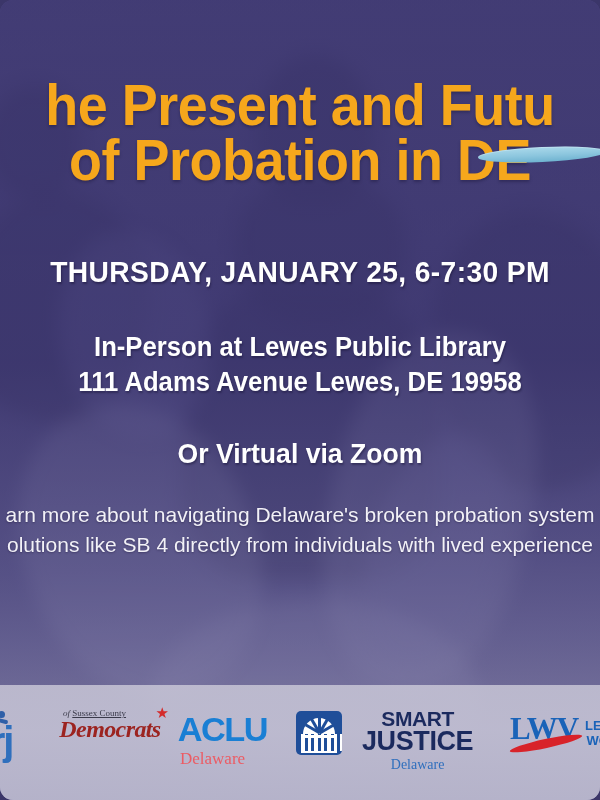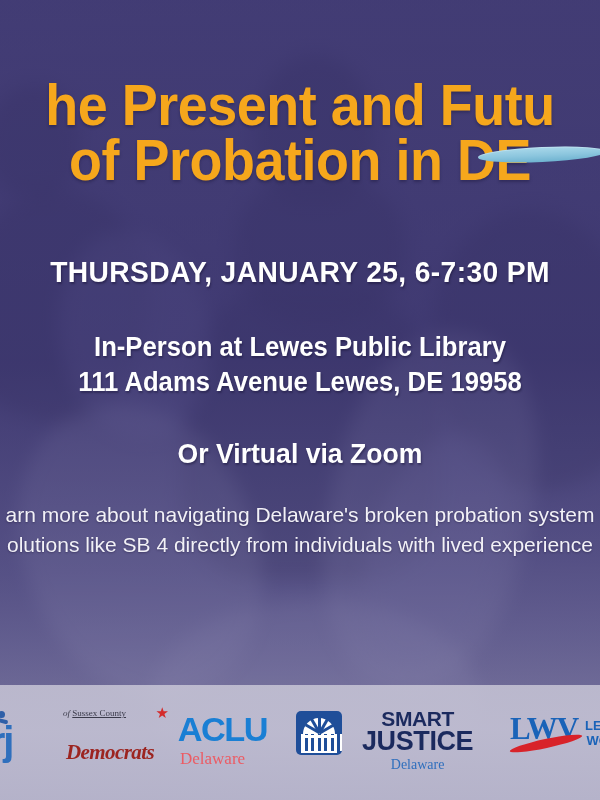--- a/index.html
+++ b/index.html
@@ -9,20 +9,21 @@
     overflow:hidden;
     font-family:"Liberation Sans", sans-serif;
     background:#3b3669;
   }
 
   #poster {
     position:relative;
     width:600px; height:800px;
     overflow:hidden;
     background:#423c72;
+    border-radius:13px;
   }
 
   
   .bg-base {
     position:absolute; inset:0;
     background:
       linear-gradient(178deg, #4a4480 0%, #433d77 22%, #3e3870 45%, #4b4680 70%, #6a6596 88%, #8e8aad 100%);
   }
   .bg-figure {
     position:absolute; inset:0;
@@ -218,23 +219,22 @@
     font-family:"Liberation Serif", serif;
     font-size:9px; color:#3a3a4a;
     margin:-1px 0 -1px 18px;
     text-align:left;
   }
   .pd-sussex i { }
   .pd-sussex u { text-decoration:underline; }
   .pd-dem {
     font-family:"Liberation Serif", serif;
     font-style:italic; font-weight:bold;
-    font-size:21px; color:#9c2420; line-height:1;
+    font-size:24px; color:#9c2420; line-height:1;
     letter-spacing:-.6px;
-    margin-top:25px;
   }
   .pd-star {
     position:absolute; right:6px; top:-4px;
     color:#d42b2b; font-size:15px; line-height:1;
   }
 
   
   .logo-aclu { left:180px; top:28px; width:110px; text-align:left; }
   .aclu-main {
     font-family:"Liberation Sans", sans-serif;

